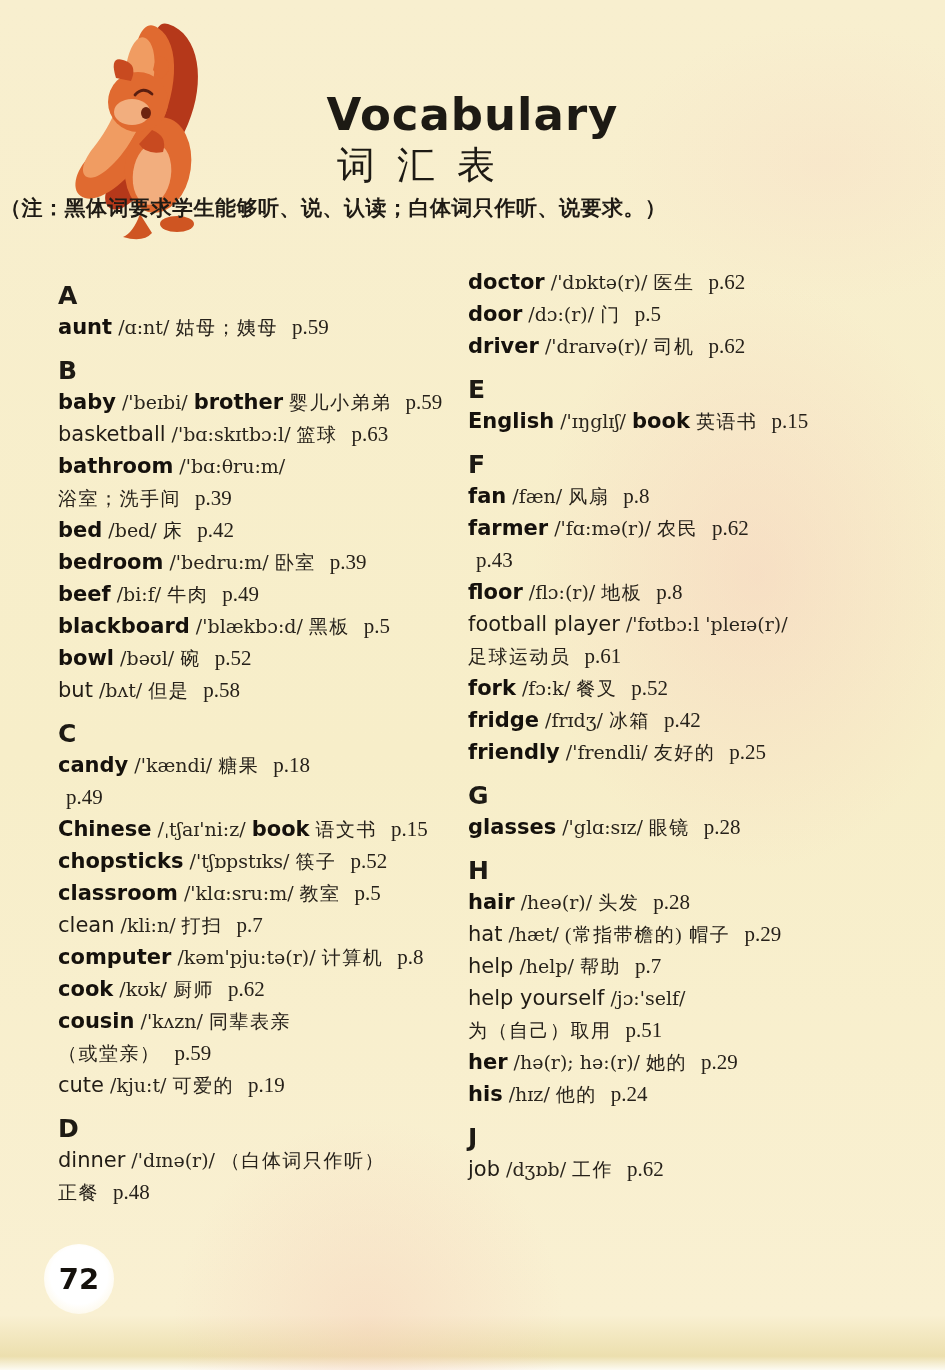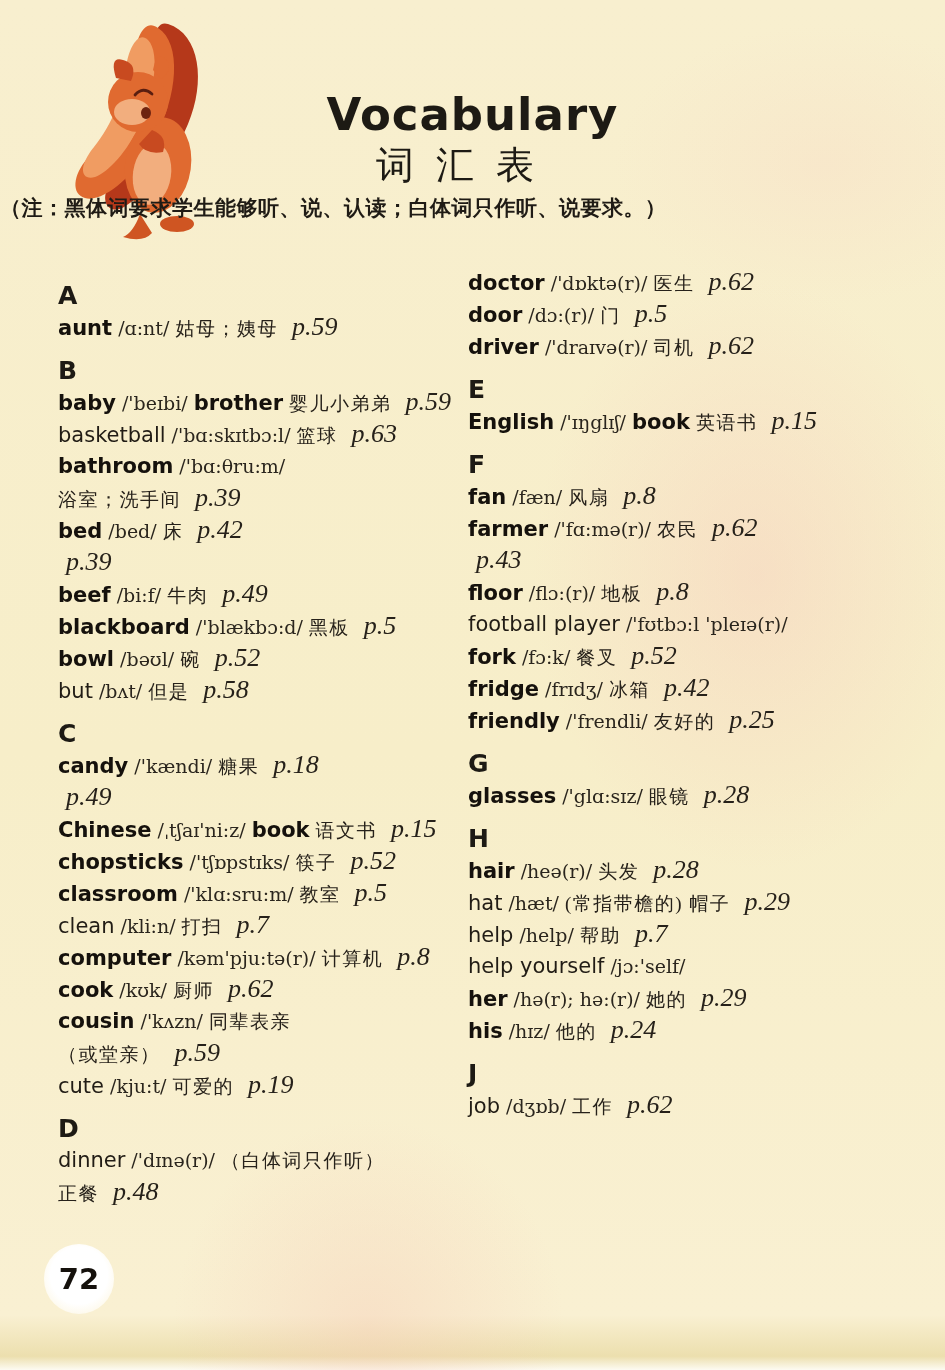--- a/index.html
+++ b/index.html
@@ -19,21 +19,21 @@
     padding-left:25px;
   }
   .title{
     position:absolute;left:0;top:88px;width:945px;text-align:center;
     font-family:"DejaVu Sans",sans-serif;font-size:45px;font-weight:600;
     letter-spacing:1px;color:#1d1a14;
   }
   .subtitle{
     position:absolute;left:0;top:140px;width:832px;text-align:center;
     font-family:"Liberation Serif","DejaVu Serif",serif;
-    font-size:38px;letter-spacing:22px;text-indent:22px;color:#1d1a14;margin-left:39px;
+    font-size:38px;letter-spacing:22px;text-indent:22px;color:#1d1a14;
   }
   .note{
     position:absolute;left:0;top:194px;width:945px;text-align:left;
     font-family:"Liberation Serif","DejaVu Serif",serif;
     font-size:21px;font-weight:600;color:#1f1b15;letter-spacing:0.5px;
   }
   .squirrel{position:absolute;left:40px;top:10px;width:180px;height:235px;}
   .col{position:absolute;top:268px;width:380px;}
   .col-left{left:58px;}
   .col-right{left:468px;top:266px;width:378px;}
@@ -45,22 +45,22 @@
     display:flex;justify-content:flex-start;align-items:baseline;
     height:32px;line-height:32px;white-space:nowrap;
   }
   .entry-content{white-space:nowrap;}
   .seg{margin-right:6px;}
   .seg.word{font-family:"DejaVu Sans",sans-serif;font-size:21px;color:#211c15;}
   .seg.word.bold{font-weight:bold;color:#15110c;}
   .seg.pron{font-family:"DejaVu Serif",serif;font-size:19px;color:#2a251d;}
   .seg.zh{font-family:"Liberation Serif","DejaVu Serif",serif;font-size:19px;letter-spacing:1.5px;color:#26211a;}
   .page-ref{
-    font-family:"Liberation Serif","DejaVu Serif",serif;font-size:26px;
-    color:#26211a;flex-shrink:0;margin-left:8px;font-style:italic;
+    font-family:"Liberation Serif","DejaVu Serif",serif;font-size:21px;
+    color:#26211a;flex-shrink:0;margin-left:8px;
   }
   .page-badge{
     position:absolute;left:44px;top:1244px;width:70px;height:70px;border-radius:50%;
     background:radial-gradient(circle at 50% 45%,#ffffff 55%,#fdf8e8 80%,rgba(253,248,232,0));
     display:flex;align-items:center;justify-content:center;
   }
   .page-badge span{
     font-family:"DejaVu Sans",sans-serif;font-weight:bold;font-size:29px;color:#15110c;
   }
 </style>
@@ -110,20 +110,21 @@
       </div>
       <div class="entry-row cont">
         <span class="entry-content"><span class="seg zh">浴室；洗手间</span></span>
         <span class="page-ref">p.39</span>
       </div>
       <div class="entry-row">
         <span class="entry-content"><span class="seg word bold">bed</span><span class="seg pron">/bed/</span><span class="seg zh">床</span></span>
         <span class="page-ref">p.42</span>
       </div>
       <div class="entry-row">
+        <span class="entry-content"><span class="seg word bold">bedroom</span><span class="seg pron">/'bedru:m/</span><span class="seg zh">卧室</span></span>
         <span class="page-ref">p.39</span>
       </div>
       <div class="entry-row">
         <span class="entry-content"><span class="seg word bold">beef</span><span class="seg pron">/bi:f/</span><span class="seg zh">牛肉</span></span>
         <span class="page-ref">p.49</span>
       </div>
       <div class="entry-row">
         <span class="entry-content"><span class="seg word bold">blackboard</span><span class="seg pron">/'blækbɔ:d/</span><span class="seg zh">黑板</span></span>
         <span class="page-ref">p.5</span>
       </div>
@@ -217,20 +218,24 @@
       <div class="entry-row">
         <span class="page-ref">p.43</span>
       </div>
       <div class="entry-row">
         <span class="entry-content"><span class="seg word bold">floor</span><span class="seg pron">/flɔ:(r)/</span><span class="seg zh">地板</span></span>
         <span class="page-ref">p.8</span>
       </div>
       <div class="entry-row">
         <span class="entry-content"><span class="seg word">football player</span><span class="seg pron">/'fʊtbɔ:l 'pleɪə(r)/</span></span>
       </div>
+      <div class="entry-row cont">
+        <span class="entry-content"><span class="seg zh">足球运动员</span></span>
+        <span class="page-ref">p.61</span>
+      </div>
       <div class="entry-row">
         <span class="entry-content"><span class="seg word bold">fork</span><span class="seg pron">/fɔ:k/</span><span class="seg zh">餐叉</span></span>
         <span class="page-ref">p.52</span>
       </div>
       <div class="entry-row">
         <span class="entry-content"><span class="seg word bold">fridge</span><span class="seg pron">/frɪdʒ/</span><span class="seg zh">冰箱</span></span>
         <span class="page-ref">p.42</span>
       </div>
       <div class="entry-row">
         <span class="entry-content"><span class="seg word bold">friendly</span><span class="seg pron">/'frendli/</span><span class="seg zh">友好的</span></span>
@@ -249,20 +254,24 @@
       <div class="entry-row">
         <span class="entry-content"><span class="seg word">hat</span><span class="seg pron">/hæt/</span><span class="seg zh">(常指带檐的) 帽子</span></span>
         <span class="page-ref">p.29</span>
       </div>
       <div class="entry-row">
         <span class="entry-content"><span class="seg word">help</span><span class="seg pron">/help/</span><span class="seg zh">帮助</span></span>
         <span class="page-ref">p.7</span>
       </div>
       <div class="entry-row">
         <span class="entry-content"><span class="seg word">help yourself</span><span class="seg pron">/jɔ:'self/</span></span>
+      </div>
+      <div class="entry-row cont">
+        <span class="entry-content"><span class="seg zh">为（自己）取用</span></span>
+        <span class="page-ref">p.51</span>
       </div>
       <div class="entry-row">
         <span class="entry-content"><span class="seg word bold">her</span><span class="seg pron">/hə(r); hə:(r)/</span><span class="seg zh">她的</span></span>
         <span class="page-ref">p.29</span>
       </div>
       <div class="entry-row">
         <span class="entry-content"><span class="seg word bold">his</span><span class="seg pron">/hɪz/</span><span class="seg zh">他的</span></span>
         <span class="page-ref">p.24</span>
       </div>
       <div class="letter-header">J</div>

